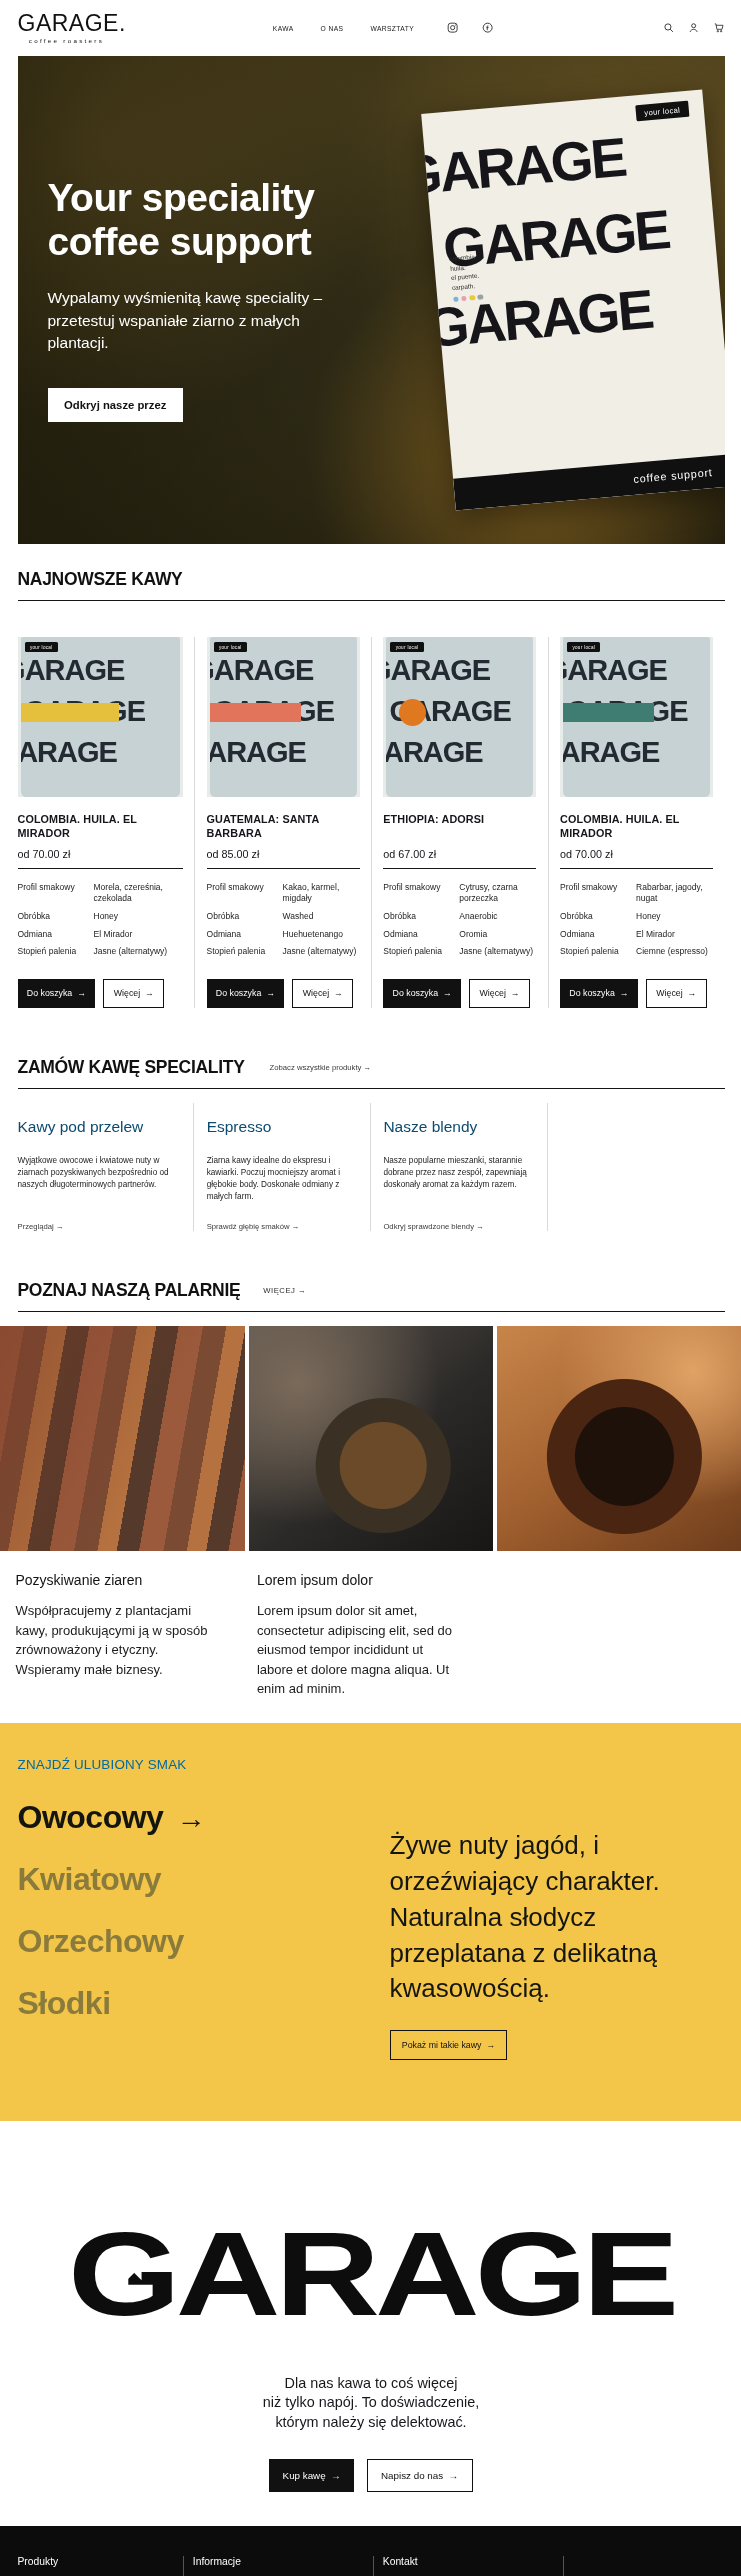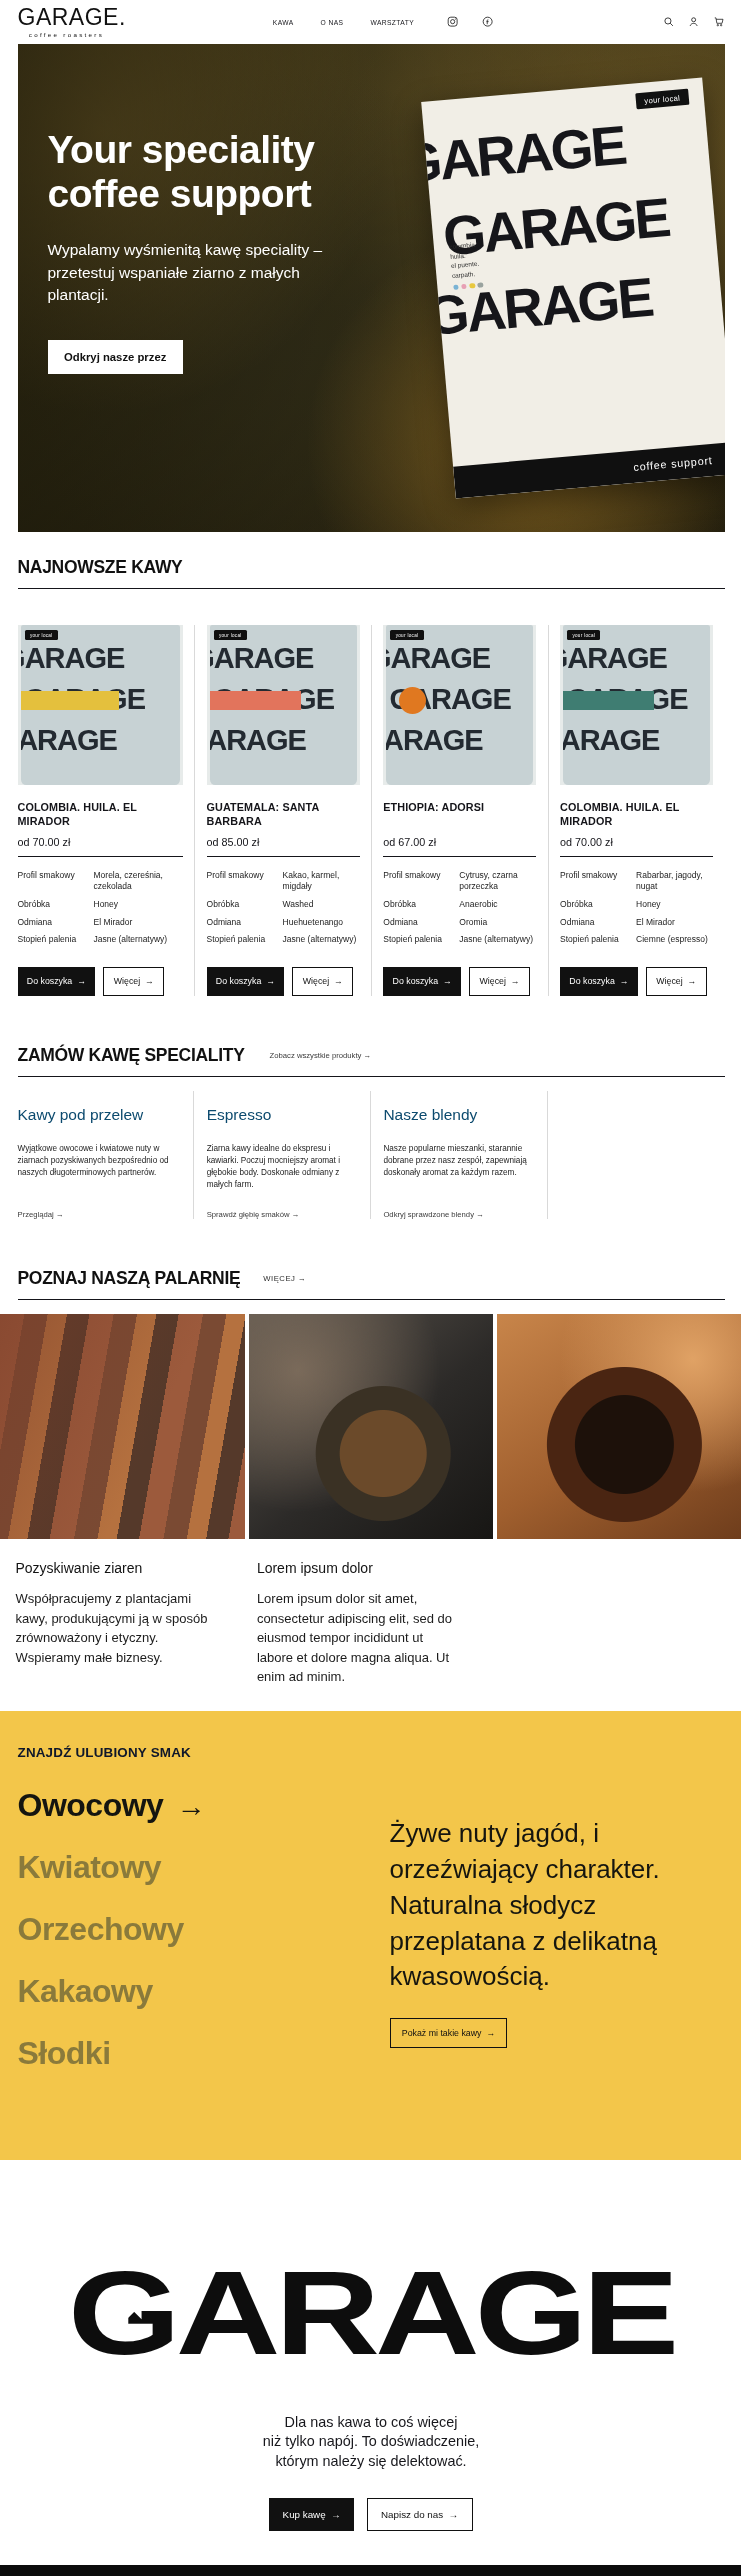--- a/index.html
+++ b/index.html
@@ -1,41 +1,41 @@
 <!DOCTYPE html>
 <html style="font-size:8.2px"><head>
 <meta charset="utf-8">
 <style>
   * { margin:0; padding:0; box-sizing:border-box; }
   html,body { width:742px; background:#fff; color:#15151a;
     font-family:"Liberation Sans", sans-serif; }
 
   
-  .header { height:44px; display:flex; align-items:center; padding:0 17.5px; }
+  .header { height:56px; display:flex; align-items:center; padding:0 17.5px; }
   .logo-block { display:flex; flex-direction:column; }
   .logo-main { font-size:23px; font-weight:500; letter-spacing:0.5px; color:#111; line-height:1; }
   .logo-sub { font-size:6.2px; letter-spacing:2.3px; color:#111; margin-top:1.5px; margin-left:11.3px; }
   .nav { display:flex; align-items:center; gap:27px; margin-left:147px; }
   .nav a { font-size:6.7px; letter-spacing:0.4px; color:#15151a; text-decoration:none; font-weight:500; }
   .social { display:flex; align-items:center; gap:24px; margin-left:33px; }
   .hdr-icons { display:flex; align-items:center; gap:13.4px; margin-left:auto; }
   .icon-btn svg { display:block; }
 
   
   .hero { position:relative; margin:0 17.5px; height:488px; overflow:hidden;
     background:
       radial-gradient(circle at 12% 18%, rgba(140,115,50,.8), transparent 38%),
       radial-gradient(circle at 72% 82%, rgba(190,140,44,.75), transparent 34%),
       radial-gradient(circle at 38% 62%, rgba(58,54,30,.9), transparent 52%),
       radial-gradient(circle at 88% 28%, rgba(148,116,48,.7), transparent 42%),
       radial-gradient(circle at 55% 10%, rgba(96,82,38,.8), transparent 40%),
       linear-gradient(160deg, #55491f 0%, #3a3418 55%, #241f0e 100%); }
   .hero::before { content:""; position:absolute; inset:0;
     background:linear-gradient(100deg, rgba(18,16,6,.66) 0%, rgba(18,16,6,.28) 55%, rgba(18,16,6,.12) 100%); }
-  .hero-content { position:relative; z-index:2; padding:84px 0 0 30px; max-width:340px; }
+  .hero-content { position:relative; z-index:2; padding:120px 0 0 30px; max-width:340px; }
   .hero-title { color:#fff; font-size:39px; line-height:1.12; font-weight:700; letter-spacing:-0.5px; }
   .hero-sub { color:#fff; font-size:15.5px; line-height:1.45; margin-top:24px; max-width:309px; font-weight:400; }
   .hero-cta { display:inline-block; margin-top:33px; background:#fff; color:#111;
     font-size:11.3px; font-weight:600; padding:11.3px 16.5px; border:none; cursor:pointer; }
   .poster { position:absolute; z-index:1; top:45px; right:4.1px; width:282px; height:398px;
     background:#f1eee6; transform:rotate(-5deg); box-shadow:0 9.3px 31px rgba(0,0,0,.45); overflow:hidden; }
   .poster-word { font-weight:800; font-size:55px; letter-spacing:-2.6px; color:#16161a; line-height:1; white-space:nowrap; }
   .pw1 { margin:33px 0 0 -27px; }
   .pw2 { margin:20.6px 0 0 10.3px; }
   .pw3 { margin:23px 0 0 -13.4px; }
@@ -111,21 +111,21 @@
       linear-gradient(150deg, #c8854a 0%, #a05f2e 55%, #6e3d1c 100%); }
   .roast-caps { display:grid; grid-template-columns:repeat(3,1fr); gap:4.1px; margin:0 -17.5px; }
   .rcap { padding:20.6px 31px 0 15.5px; }
   .rcap:nth-child(2) { padding-left:8.2px; }
   .rcap:nth-child(3) { padding-left:3.1px; }
   .rcap-title { font-size:14px; font-weight:400; color:#131313; }
   .rcap-text { font-size:13px; line-height:1.5; margin-top:13.4px; color:#1c1c1c; max-width:242px; }
 
   
   .flavors { margin-top:24px; padding:34px 0 61px 17.5px; display:grid; grid-template-columns:371px 1fr; }
-  .flav-head { font-size:13.4px; font-weight:700; letter-spacing:0.2px; color:#0f172a; }
+  .flav-head { font-size:13.4px; font-weight:400; letter-spacing:0.2px; color:#0369a1; }
   .flav-list { margin-top:29px; }
   .flav-item { font-size:32px; font-weight:700; letter-spacing:-0.5px; line-height:1; margin-bottom:30px; cursor:pointer; }
   .flav-item .arrow { font-weight:400; font-size:29px; margin-left:13.4px; }
   .flav-item.active { color:#151510; }
   .flav-item.dim { color:#8a7a3b; }
   .flav-right { padding:71px 41px 0 1px; }
   .flav-desc { font-size:26px; line-height:1.38; color:#15150f; max-width:309px; font-weight:400; }
   .flav-cta { display:inline-block; margin-top:23px; background:transparent; border:0.8px solid #111;
     color:#111; font-size:8.8px; padding:8.8px 11.3px; cursor:pointer; }
 
@@ -431,21 +431,20 @@
   </div>
 </section>
 
 <section class="flavors" style="background: rgb(243, 198, 74);">
   <div>
     <h2 class="flav-head">ZNAJDŹ ULUBIONY SMAK</h2>
     <div class="flav-list">
       <div class="flav-item active"><span>Owocowy</span><span class="arrow">→</span></div>
       <div class="flav-item dim">Kwiatowy</div>
       <div class="flav-item dim">Orzechowy</div>
-      <div class="flav-item dim">Kakaowy</div>
       <div class="flav-item dim">Słodki</div>
     </div>
   </div>
   <div class="flav-right">
     <p class="flav-desc">Żywe nuty jagód, i orzeźwiający charakter. Naturalna słodycz przeplatana z delikatną kwasowością.</p>
     <button class="flav-cta"><span>Pokaż mi takie kawy</span>&nbsp; <span class="arrow">→</span></button>
   </div>
 </section>
 
 <section class="brand">

